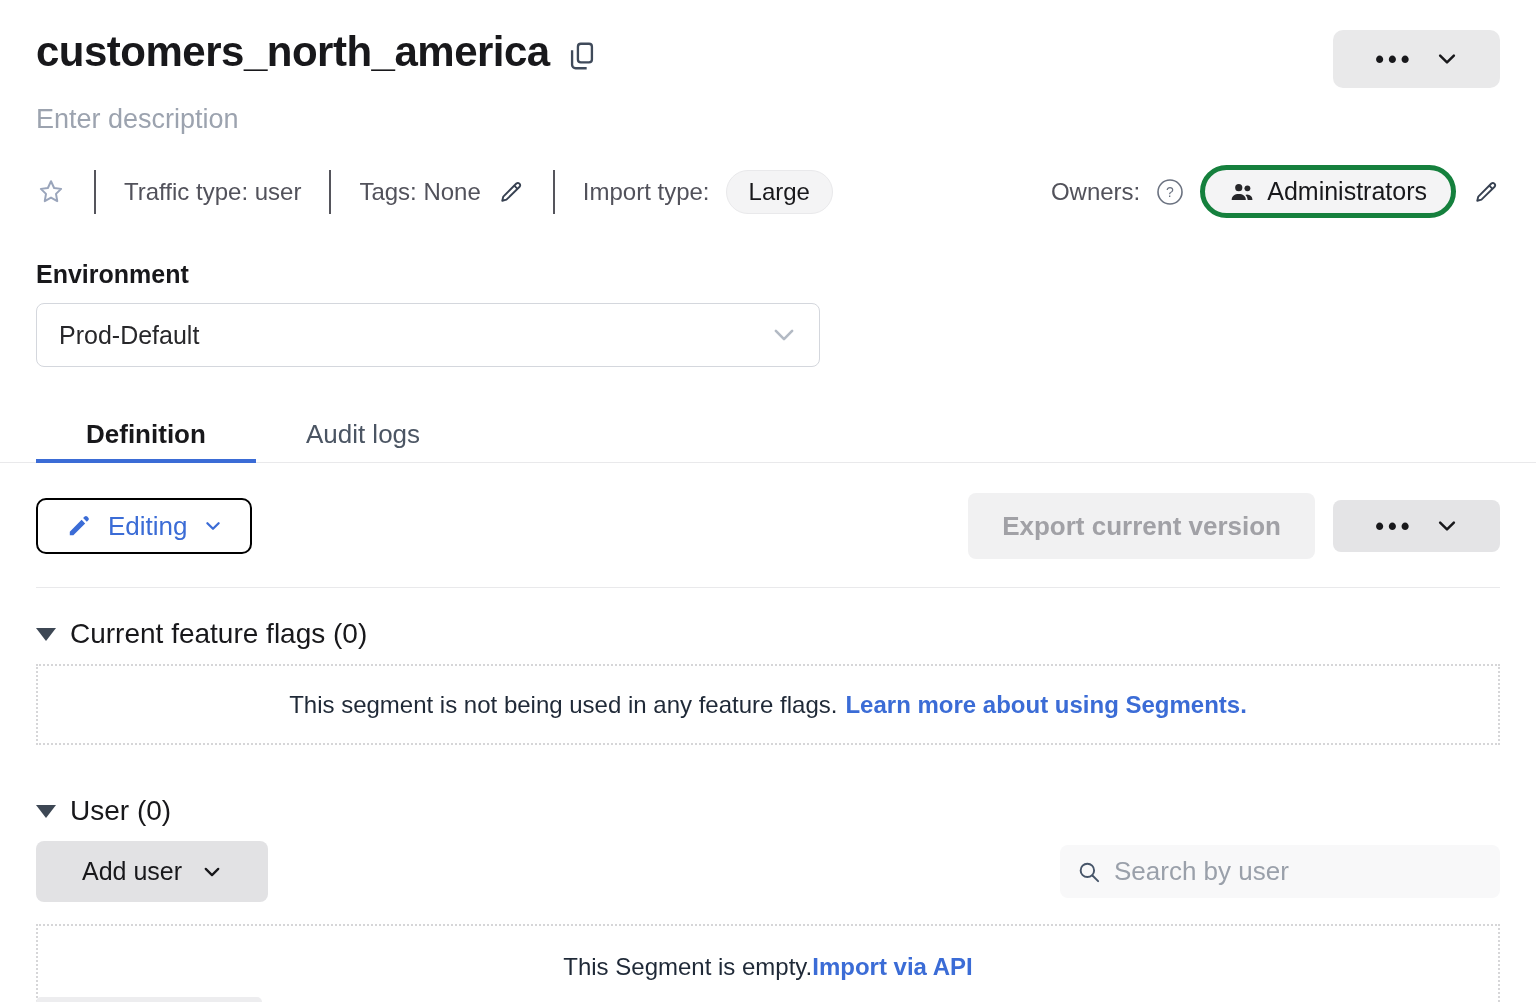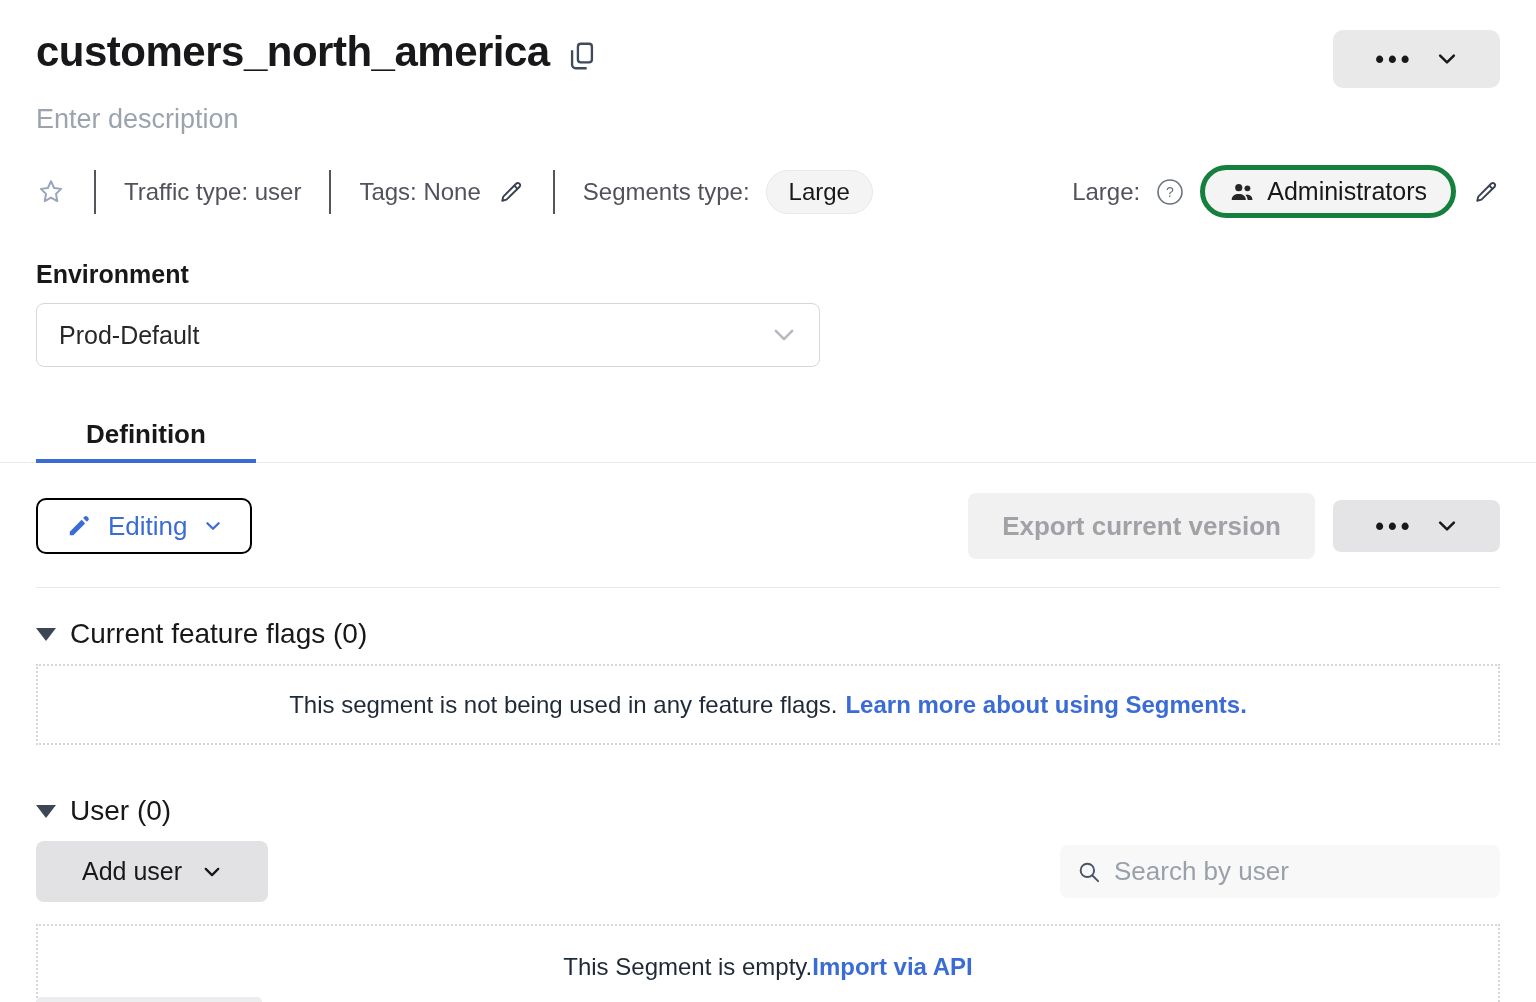--- a/index.html
+++ b/index.html
@@ -122,25 +122,25 @@
       <span style="display:flex;">
         <svg width="28" height="28" viewBox="0 0 24 24" fill="none" stroke="#374151" stroke-width="1.6" stroke-linejoin="round">
           <path d="M4.5 19.5l.9-3.6L16.6 4.7a2 2 0 012.8 2.8L8.1 18.6l-3.6.9z"></path>
             <path d="M14.8 6.5l2.8 2.8"></path>
         </svg>
       </span>
     </button>
   </div>
   <div class="vsep"></div>
   <div class="meta-item">
-    <span>Segments type:</span>
+    <span>Import type:</span>
     <span class="pill">Large</span>
   </div>
   <div class="owners">
-    <span>Large:</span>
+    <span>Owners:</span>
     <span style="display:flex;cursor:pointer;">
       <svg width="28" height="28" viewBox="0 0 28 28" fill="none">
         <circle cx="14" cy="14" r="12" stroke="#6b7280" stroke-width="1.6"></circle>
         <text x="14" y="19" text-anchor="middle" font-size="14" fill="#6b7280" font-family="Liberation Sans, sans-serif">?</text>
       </svg>
     </span>
     <span class="owner-pill">
       <span style="display:flex;">
         <svg width="26" height="26" viewBox="0 0 24 24" fill="#27272a">
           <circle cx="9" cy="8" r="3.3"></circle>
@@ -169,20 +169,21 @@
     <span style="display:flex;">
       <svg width="26" height="26" viewBox="0 0 16 16" fill="none" stroke="#b3bac4" stroke-width="1.6" stroke-linecap="round" stroke-linejoin="round">
           <path d="M3 5.5l5 5 5-5"></path>
         </svg>
     </span>
   </div>
 </div>
 
 <div class="tabs-row">
   <div class="tab active">Definition</div>
+  <div class="tab">Audit logs</div>
 </div>
 
 <div class="toolbar">
   <button class="editing-btn">
     <span style="display:flex;">
       <svg width="26" height="26" viewBox="0 0 24 24" fill="#3b6cd6">
         <path d="M3.5 17.2V20.5h3.3L17.7 9.6l-3.3-3.3L3.5 17.2zM20.6 6.7a1.7 1.7 0 000-2.4l-1-1a1.7 1.7 0 00-2.4 0l-1.4 1.4 3.4 3.4 1.4-1.4z"></path>
       </svg>
     </span>
     <span>Editing</span>

